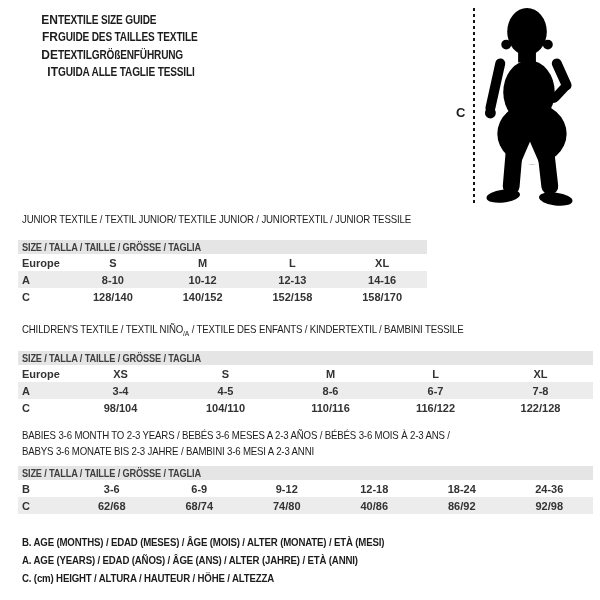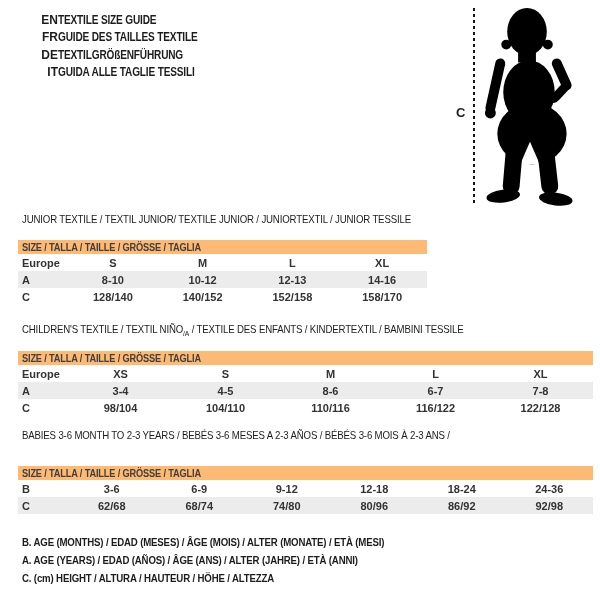--- a/index.html
+++ b/index.html
@@ -26,21 +26,21 @@
   .title-children { top:323px; }
   .title-babies { top:428px; line-height:15.5px; }
   .tbl-title sub { font-size:8px; }
 
   
   table.size-table { position:absolute; left:18px; border-collapse:collapse; table-layout:fixed; font-size:11px; font-weight:bold; color:#333; }
   .tbl-junior { top:240px; width:409px; }
   .tbl-children { top:351px; width:575px; }
   .tbl-babies { top:466px; width:575px; }
   td { padding:0; }
-  tr.band td { background:#fdba74; color:#3f3f3f; height:14px; text-align:left; padding-left:4px; }
+  tr.band td { background:#e5e5e5; color:#3f3f3f; height:14px; text-align:left; padding-left:4px; }
   tr.data-row td { height:17px; text-align:center; }
   tr.data-row td.row-label { text-align:left; padding-left:4px;margin-top:12px; }
   tr.alt td { background:#ececec; }
 
   
   .notes { position:absolute; left:22px; top:536px; }
   .note-line { height:18px; font-weight:bold; font-size:11.5px; }
 </style>
 </head>
 <body>
@@ -168,20 +168,21 @@
       <td>104/110</td>
       <td>110/116</td>
       <td>116/122</td>
       <td>122/128</td>
     </tr>
   </tbody>
     </table>
 
   <div class="tbl-title title-babies">
     <div><span class="cond">BABIES 3-6 MONTH TO 2-3 YEARS / BEBÉS 3-6 MESES A 2-3 AÑOS / BÉBÉS 3-6 MOIS À 2-3 ANS /</span></div>
+    <div><span class="cond">BABYS 3-6 MONATE BIS 2-3 JAHRE / BAMBINI 3-6 MESI A 2-3 ANNI</span></div>
   </div>
   <table class="size-table tbl-babies">
     <colgroup>
         <col style="width:50px">
         <col>
         <col>
         <col>
         <col>
         <col>
         <col>
@@ -197,21 +198,21 @@
       <td>9-12</td>
       <td>12-18</td>
       <td>18-24</td>
       <td>24-36</td>
     </tr>
     <tr class="data-row alt">
       <td class="row-label">C</td>
       <td>62/68</td>
       <td>68/74</td>
       <td>74/80</td>
-      <td>80/96</td>
+      <td>40/86</td>
       <td>86/92</td>
       <td>92/98</td>
     </tr>
   </tbody>
     </table>
 
   <div class="notes">
     <div class="note-line"><span class="cond">B. AGE (MONTHS) / EDAD (MESES) / ÂGE (MOIS) / ALTER (MONATE) / ETÀ (MESI)</span></div>
     <div class="note-line"><span class="cond">A. AGE (YEARS) / EDAD (AÑOS) / ÂGE (ANS) / ALTER (JAHRE) / ETÀ (ANNI)</span></div>
     <div class="note-line"><span class="cond">C. (cm) HEIGHT / ALTURA / HAUTEUR / HÖHE / ALTEZZA</span></div>

